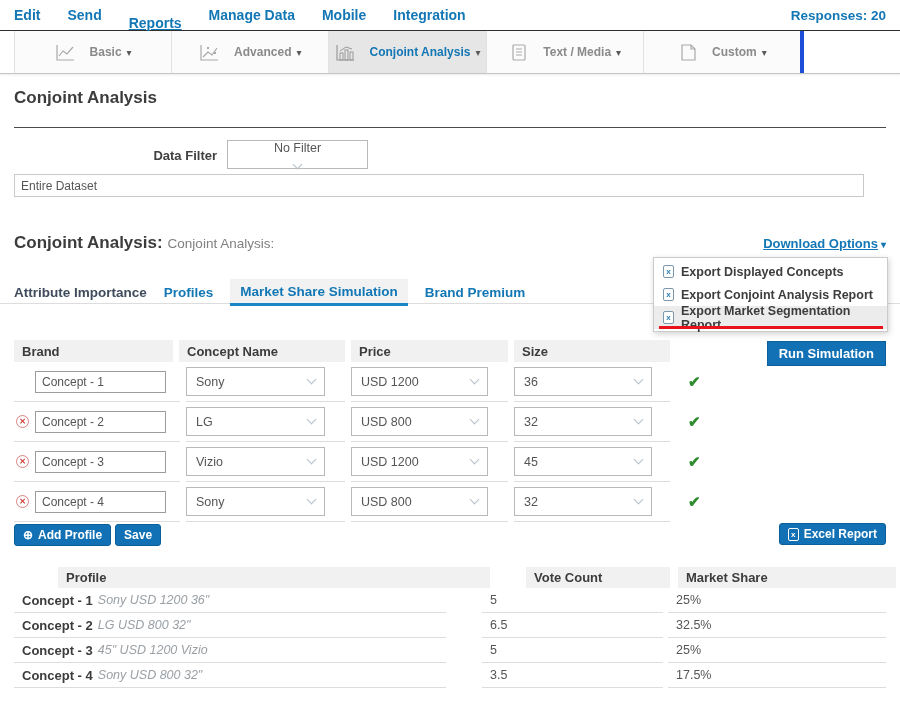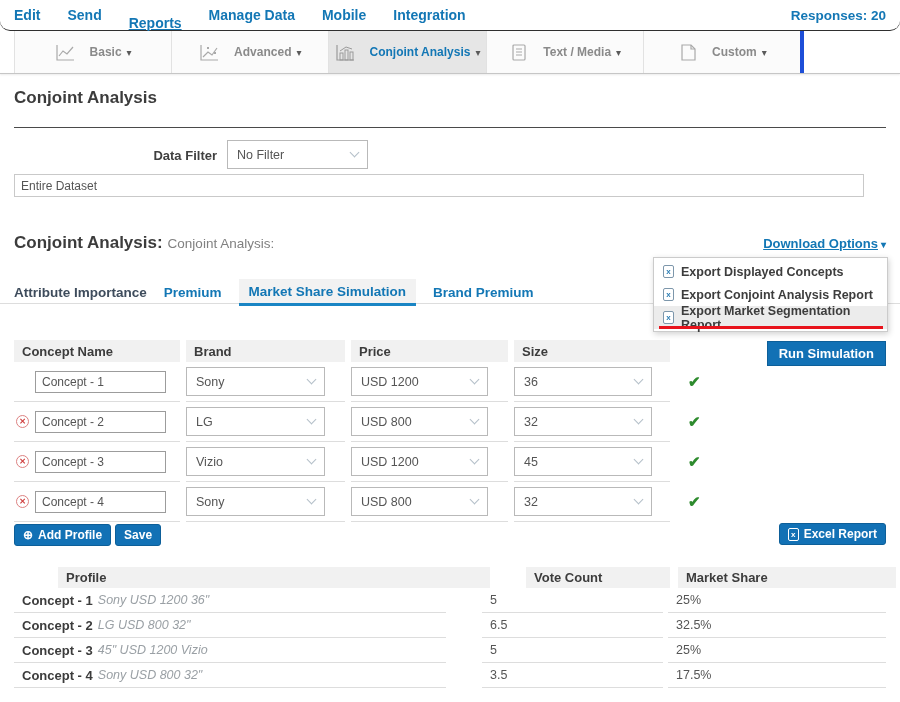--- a/index.html
+++ b/index.html
@@ -2,21 +2,21 @@
 <html><head>
 <meta charset="utf-8">
 <style>
   * { margin:0; padding:0; box-sizing:border-box; }
   html,body { background:#fff; }
   body { font-family:"Liberation Sans", sans-serif; color:#3d3d3d; }
   #app { position:relative; width:900px; height:702px; background:#fff; overflow:hidden; }
 
   
   .topnav { position:absolute; top:0; left:0; width:900px; height:31px;
-            border-bottom:1px solid #2f2f2f; display:flex; align-items:center; padding:0 14px;border-radius:10px; }
+            border-bottom:1px solid #2f2f2f; display:flex; align-items:center; padding:0 14px; }
   .topnav a { color:#1377b5; font-size:14px; font-weight:600; text-decoration:none; margin-right:27px; }
   .topnav a.underlined { text-decoration:underline;margin-top:16px; }
   .responses { margin-left:auto; color:#1377b5; font-size:13.5px; font-weight:600; }
 
   
   .toolbar { position:absolute; top:31px; left:14px; width:790px; height:42px; display:flex; }
   .tbcell { flex:1; display:flex; align-items:center; justify-content:center; gap:14px;
             background:#fbfbfb; border-left:1px solid #e2e2e2; cursor:pointer; }
   .tbcell:last-child { border-right:4px solid #1d4ed8; }
   .tbcell.active { background:#e6e6e6; }
@@ -28,21 +28,21 @@
                      box-shadow:0 1px 2px rgba(0,0,0,0.12); }
 
   
   .page-title { position:absolute; top:88px; left:14px; font-size:17px; font-weight:700; color:#3c3c3c; }
   .rule-dark { position:absolute; top:127px; left:14px; width:872px; height:1px; background:#4a4a4a; }
   .filter-label { position:absolute; top:148px; left:0; width:217px; text-align:right;
                   font-size:13px; font-weight:700; color:#404040; }
   .selectbox { display:flex; align-items:center; justify-content:space-between;
                border:1px solid #b9b9b9; background:#fff; color:#555; font-size:12.5px;
                padding:0 9px; cursor:pointer; }
-  .filter-select { position:absolute; top:140px; left:227px; width:141px; height:29px; }
+  .filter-select { position:absolute; top:140px; left:227px; width:141px; height:29px;flex-direction:column; }
   .chev { width:7px; height:7px; border-right:1.5px solid #b4bfc9; border-bottom:1.5px solid #b4bfc9;
           transform:rotate(45deg); margin-top:-4px; flex:none; }
   .dataset-input { position:absolute; top:174px; left:14px; width:850px; height:23px;
                    border:1px solid #c9c9c9; font-family:"Liberation Sans",sans-serif;
                    font-size:12px; color:#555; padding:0 6px; background:#fff; }
 
   
   .section-head { position:absolute; top:233px; left:14px; }
   .section-title { font-size:17px; font-weight:700; color:#3c3c3c; }
   .section-sub { font-size:13.5px; font-weight:400; color:#818181; margin-left:5px; }
@@ -193,21 +193,21 @@
   <div class="section-head">
     <span class="section-title">Conjoint Analysis:</span><span class="section-sub">Conjoint Analysis:</span>
   </div>
   <div class="download-link">
     <span>Download Options</span><span class="tbcaret">▾</span>
   </div>
 
   <div class="tabs-line"></div>
   <div class="tabs">
     <span class="tab first">Attribute Importance</span>
-    <span class="tab">Premium</span>
+    <span class="tab">Profiles</span>
     <span class="tab active">Market Share Simulation</span>
     <span class="tab">Brand Premium</span>
   </div>
 
   <div class="menu">
     <div class="menu-item">
       <span class="xlic">x</span>
       <span>Export Displayed Concepts</span>
     </div>
     <div class="menu-item">
@@ -215,22 +215,22 @@
       <span>Export Conjoint Analysis Report</span>
     </div>
     <div class="menu-item highlight">
       <span class="xlic">x</span>
       <span>Export Market Segmentation Report</span>
       <span class="annotation"></span>
     </div>
   </div>
 
   <div class="simheader">
+    <div class="hc hc2">Brand</div>
     <div class="hc hc1">Concept Name</div>
-    <div class="hc hc2">Brand</div>
     <div class="hc hc3">Price</div>
     <div class="hc hc4">Size</div>
   </div>
   <button class="btn run-btn">Run Simulation</button>
 
   <div class="simrow" style="top:362px;">
     <div class="cell cc1">
       <span class="del hidden">✕</span>
       <input class="cinput" value="Concept - 1" style="">
     </div>

